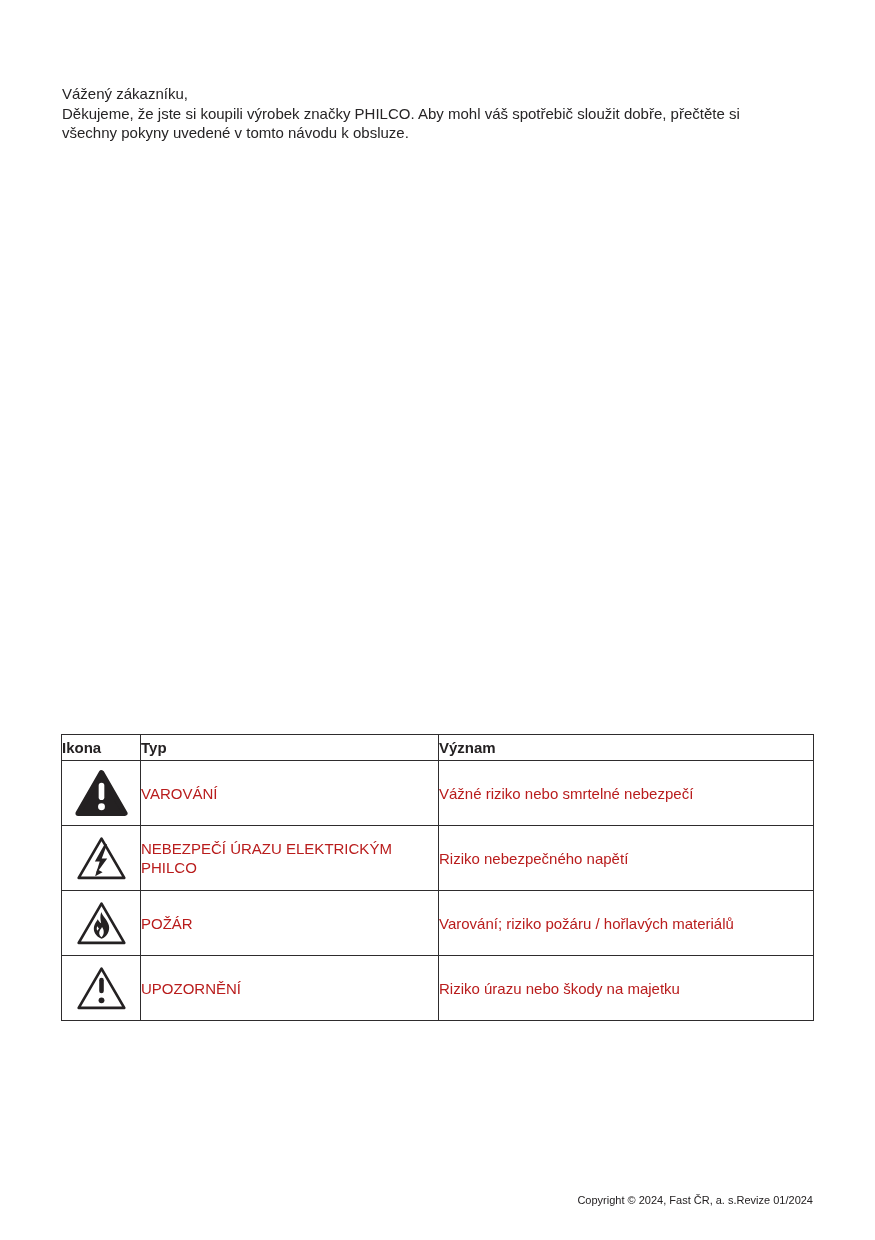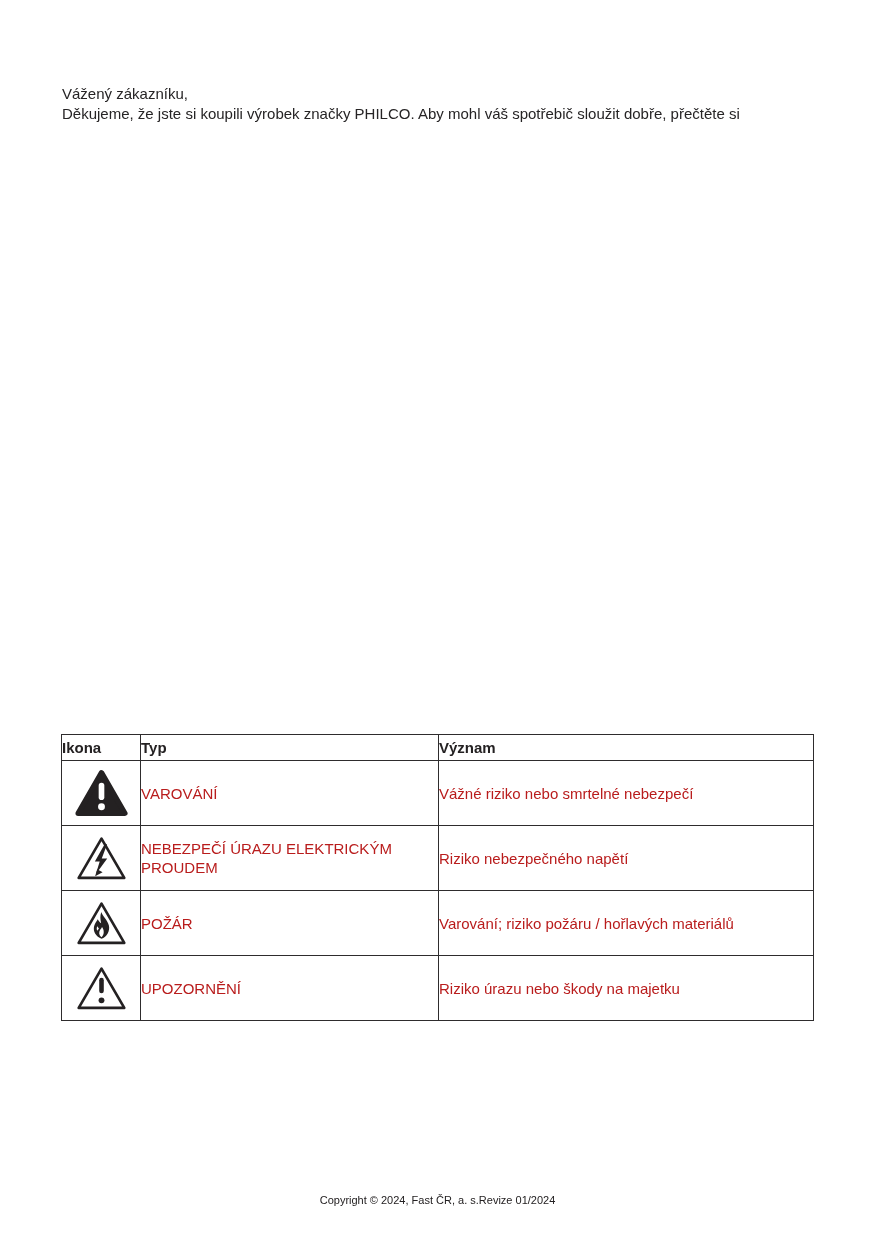--- a/index.html
+++ b/index.html
@@ -57,32 +57,33 @@
   col.c-vyz   { width: 375px; }
   td.cell-typ { padding: 0 26px; line-height: 19px; }
   td.cell-vyz { padding: 0 14px; line-height: 19px; }
   td.cell-icon svg { display: block; margin: 0 auto; }
   .footer {
     position: absolute;
     left: 62px;
     top: 1194px;
     width: 751px;
     display: flex;
-    justify-content: center;
+    justify-content: flex-end;
     align-items: baseline;
     font-size: 11px;
     color: #242122;
   }
 </style>
 </head>
 <body>
 
 <div class="intro">
   <div>Vážený zákazníku,</div>
   <div>Děkujeme, že jste si koupili výrobek značky PHILCO. Aby mohl váš spotřebič sloužit dobře, přečtěte si</div>
+  <div>všechny pokyny uvedené v tomto návodu k obsluze.</div>
 </div>
 
 <table class="sign-table">
   <colgroup>
       <col class="c-ikona">
       <col class="c-typ">
       <col class="c-vyz">
     </colgroup>
   <thead>
     <tr>
@@ -104,21 +105,21 @@
       <td class="cell-vyz">Vážné riziko nebo smrtelné nebezpečí</td>
     </tr>
     <tr>
       <td class="cell-icon">
         <svg width="53" height="48" viewBox="0 0 60 54">
           <path d="M30 5 L55.8 49.5 L4.2 49.5 Z" fill="none" stroke="#242122" stroke-width="3" stroke-linejoin="round"></path>
           <path d="M33.5 11.5 L22.5 31 L28 31 L23.5 45.5 L36.5 27.5 L30.3 27.5 L36.3 11.5 Z" fill="#242122"></path>
           <path d="M22.8 47.8 L31.2 43.2 L25.2 39.8 Z" fill="#242122"></path>
         </svg>
       </td>
-      <td class="cell-typ">NEBEZPEČÍ ÚRAZU ELEKTRICKÝM PROUDEM</td>
+      <td class="cell-typ">NEBEZPEČÍ ÚRAZU ELEKTRICKÝM PHILCO</td>
       <td class="cell-vyz">Riziko nebezpečného napětí</td>
     </tr>
     <tr>
       <td class="cell-icon">
         <svg width="53" height="48" viewBox="0 0 60 54">
           <path d="M30 5 L55.8 49.5 L4.2 49.5 Z" fill="none" stroke="#242122" stroke-width="3" stroke-linejoin="round"></path>
           <path fill-rule="evenodd" fill="#242122" d="M29.8 14.5 C31.5 20 36.5 23 38.3 29.5 C40 36 36 42.8 30 44.8 C24 42.8 20 37 21.7 30.5 C22.5 27.5 24.2 25.5 25.8 22.8 C26.8 24.8 27.8 26.2 29.6 27.2 C28.6 22.8 28.2 18.5 29.8 14.5 Z M29.9 43.2 C26.9 40.6 26.7 37.2 28.7 34.4 C29.4 33.4 30.1 32.6 30.6 31.4 C33.2 34.8 33.4 40 29.9 43.2 Z M25.2 35.8 C24.3 33.9 24.5 32.2 25.3 30.6 C25.9 31.6 26.6 32.3 27.1 33.4 C26.3 34 25.7 34.8 25.2 35.8 Z"></path>
         </svg>
       </td>
       <td class="cell-typ">POŽÁR</td>

